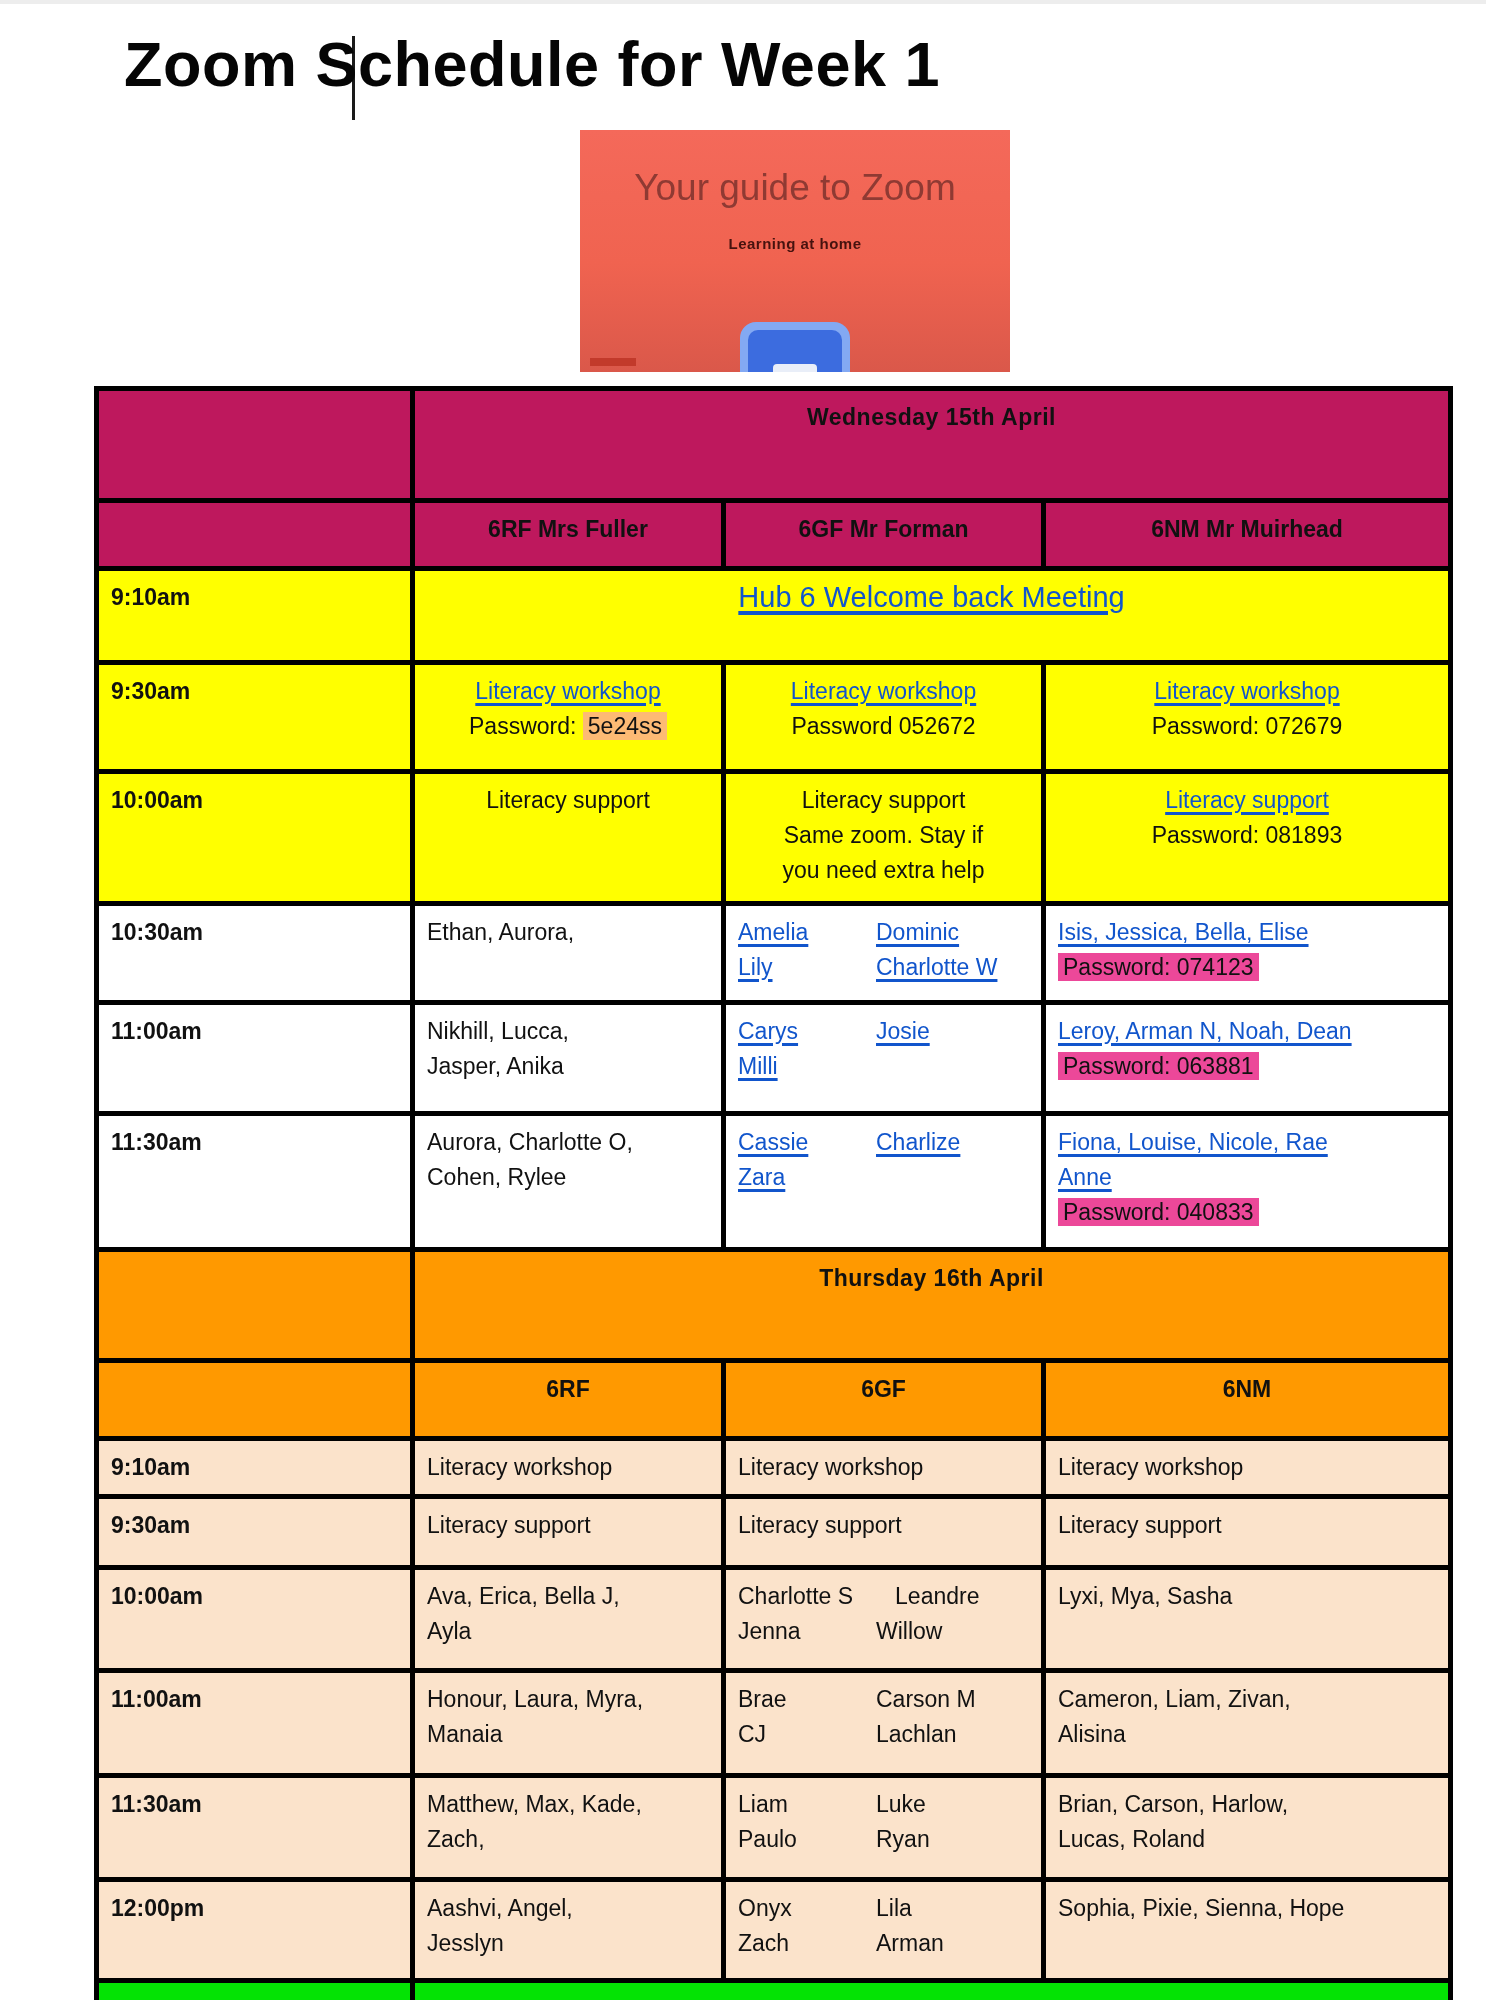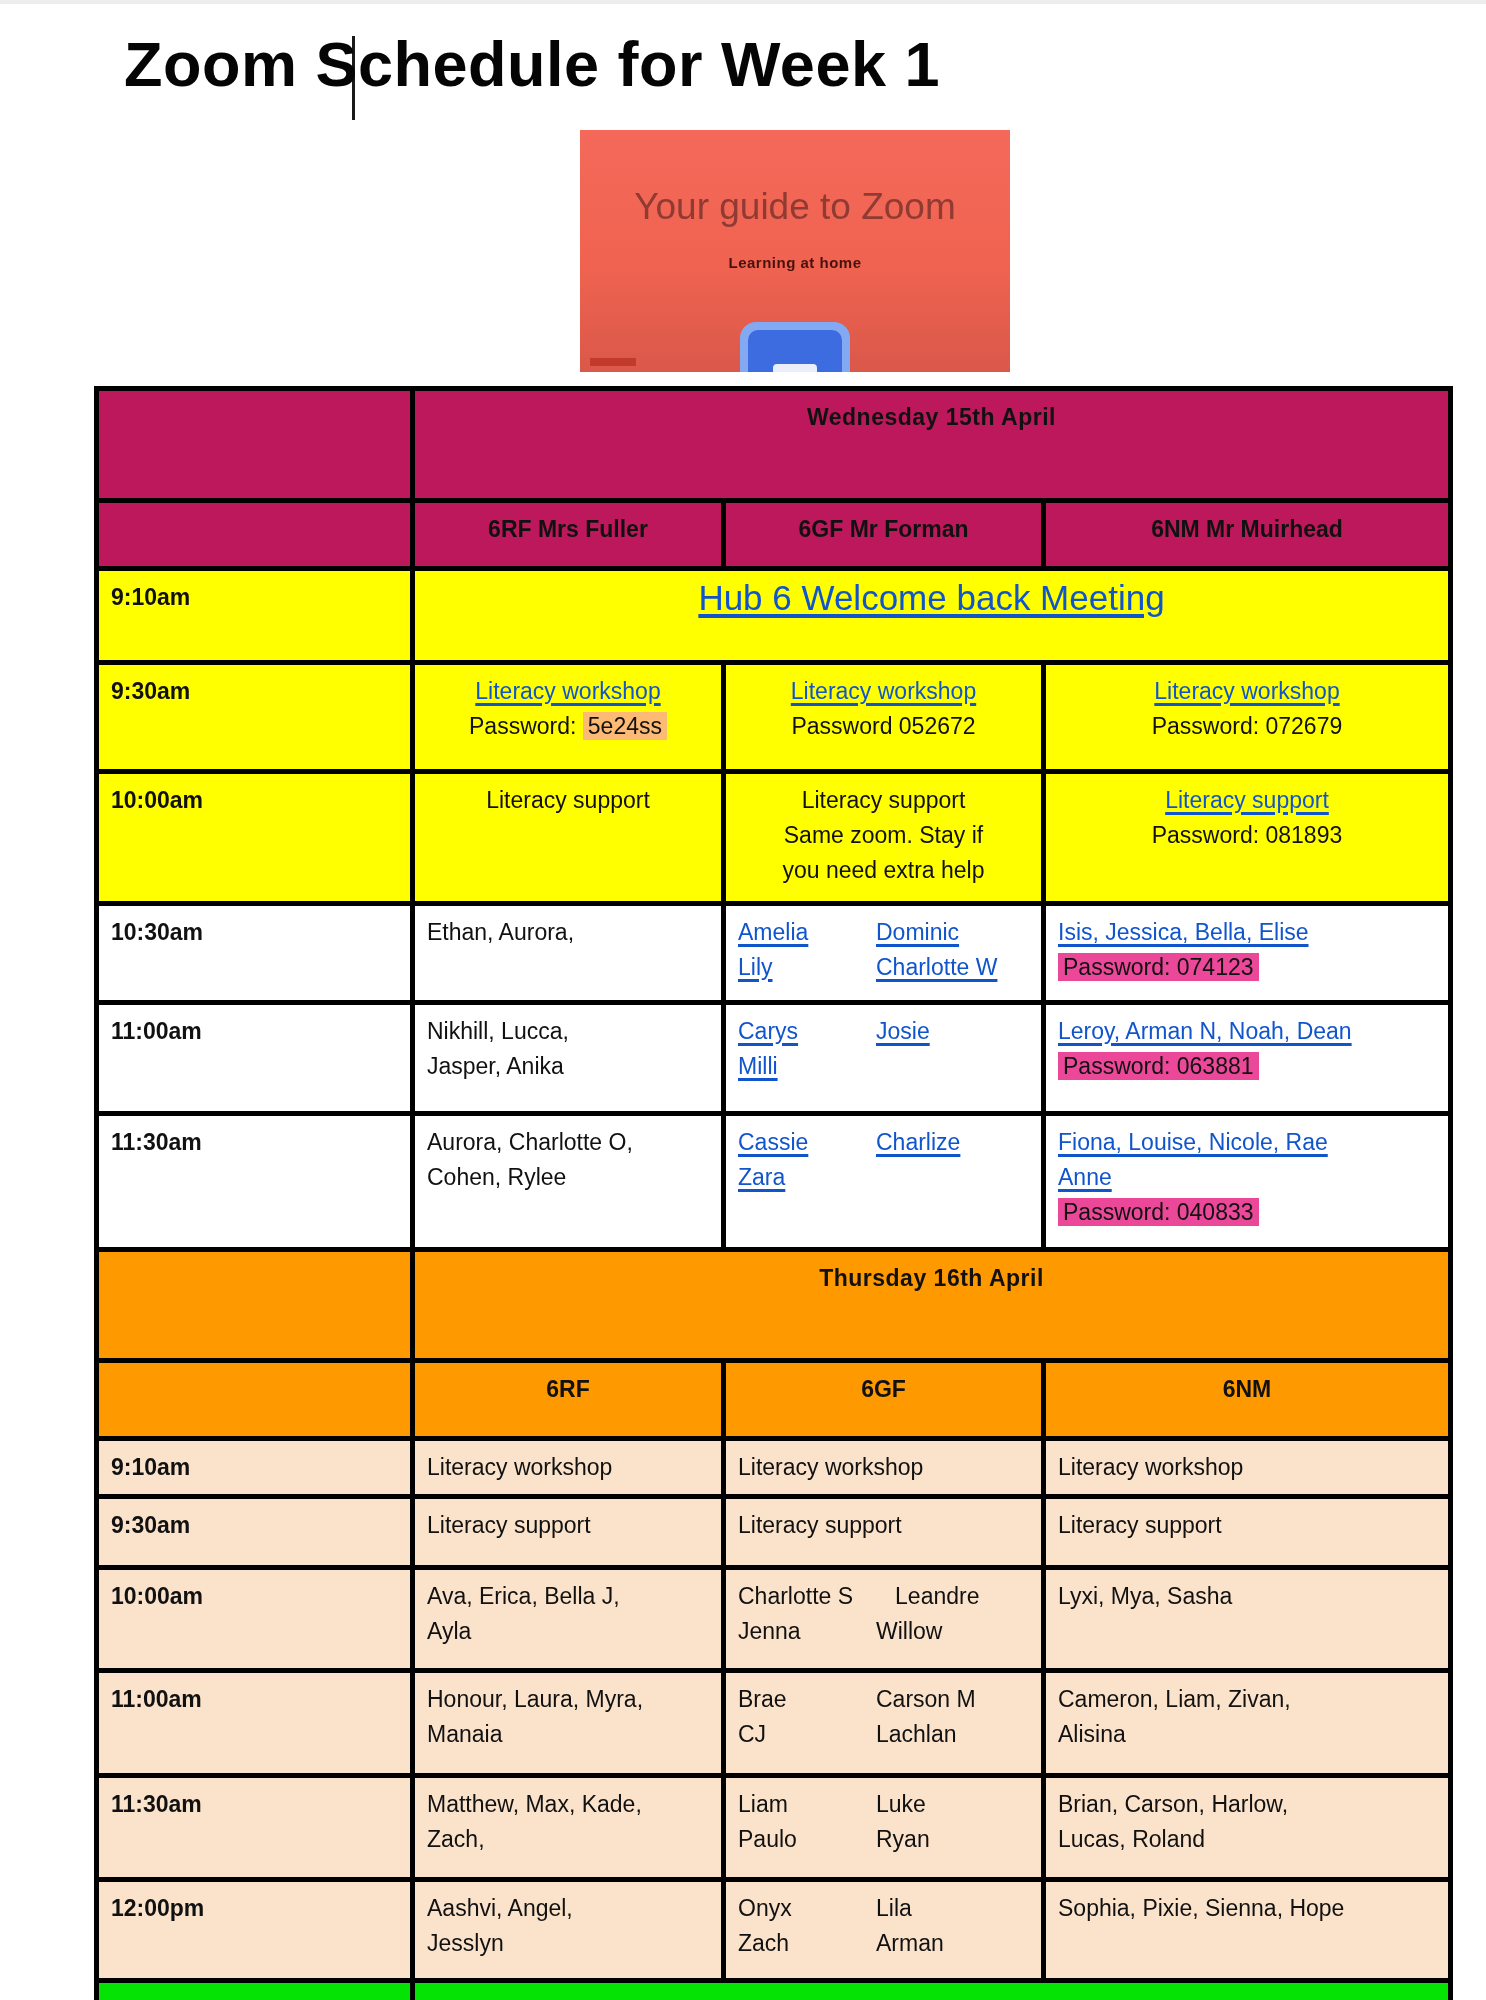--- a/index.html
+++ b/index.html
@@ -14,21 +14,21 @@
     position:absolute;top:28px;left:0;width:100%;box-sizing:border-box;
     padding-left:124px;margin:0;
     font-size:63px;font-weight:bold;letter-spacing:.5px;color:#050505;
   }
   
   .banner{
     position:absolute;left:580px;top:130px;width:430px;height:242px;overflow:hidden;
     background:linear-gradient(180deg,#F4695A 0%,#F06350 55%,#DA584A 100%);
     text-align:center;
   }
-  .banner-heading{margin-top:56px;font-size:37px;color:#8F3A33}
+  .banner-heading{margin-top:37px;font-size:37px;color:#8F3A33}
   .banner-sub{margin-top:26px;font-size:15px;font-weight:bold;color:#46120E;letter-spacing:.5px}
   .banner-bar{position:absolute;left:10px;bottom:6px;width:46px;height:8px;background:#C23A2B}
   .zoom-icon{position:absolute;left:160px;top:192px;width:110px;height:60px;background:#83A9F3;border-radius:16px 16px 0 0}
   .zoom-icon-inner{position:absolute;left:8px;top:8px;right:8px;bottom:0;background:#3C6CDF;border-radius:10px 10px 0 0}
   .cam{position:absolute;left:50%;transform:translateX(-50%);bottom:3px;width:44px;height:15px;background:#E9EEF8;border-radius:4px}
   
   table.sched{
     position:absolute;left:94px;top:386px;width:1354px;
     border-collapse:collapse;table-layout:fixed;
   }
@@ -48,21 +48,21 @@
   td.center{text-align:center}
   td.hub{vertical-align:middle;text-align:center}
   .line{min-height:10px}
   .part{white-space:pre}
   .line .part:first-child:not(:only-child){display:inline-block;min-width:96px}
   .part.gap{margin-left:42px}
   .link{
     color:#1155CC;text-decoration:underline;
     text-decoration-thickness:3px;text-underline-offset:4px;cursor:pointer;
   }
-  td.hub .link{font-size:35px;text-decoration-thickness:4px}
+  td.hub .link{font-size:29px;text-decoration-thickness:4px}
   .hl-white{background:#fdba74;padding:1px 5px}
   .hl-gray{background:#ec4899;padding:1px 5px}
 </style>
 </head>
 <body>
 
 <div class="topstrip"></div>
 <span class="caret"></span>
 
 <h1 class="doc-title">Zoom Schedule for Week 1</h1>

